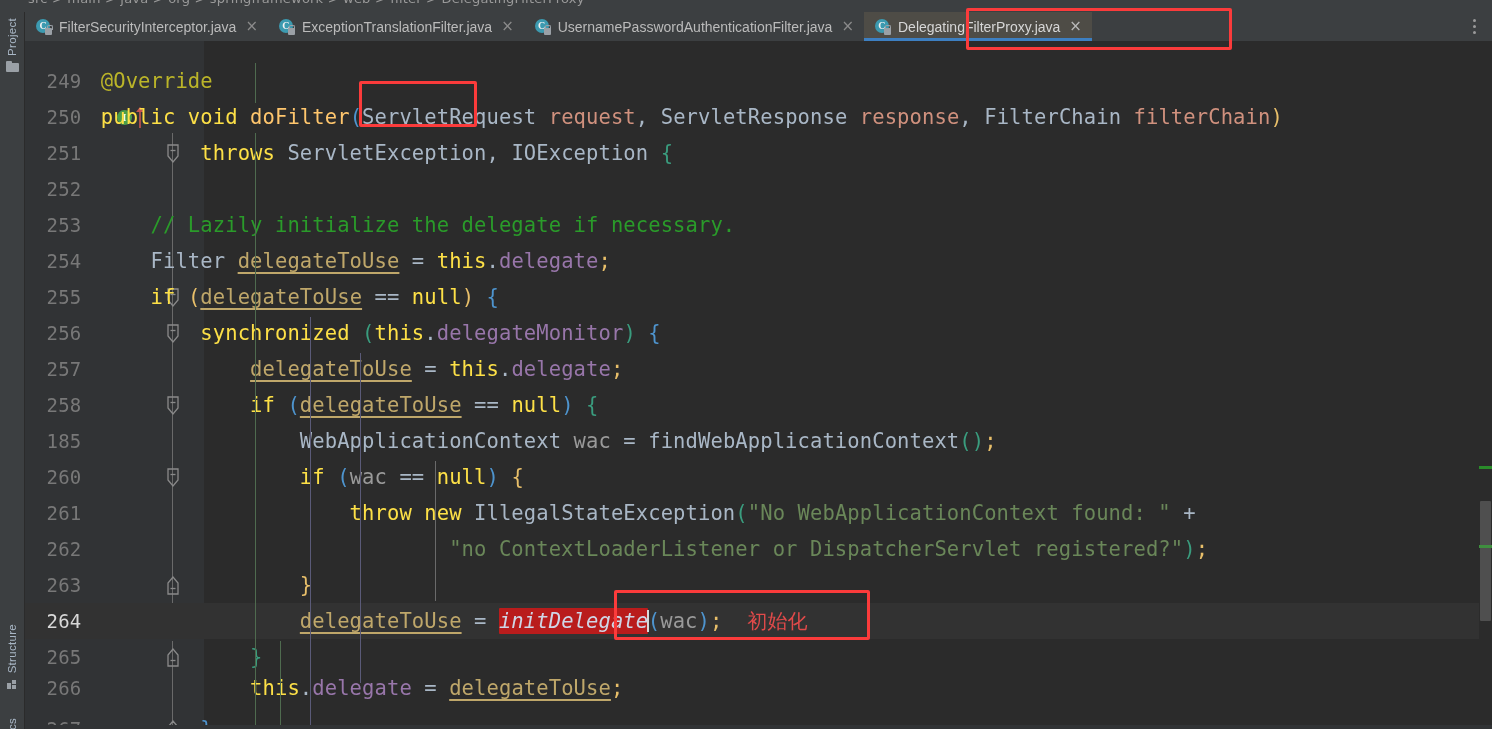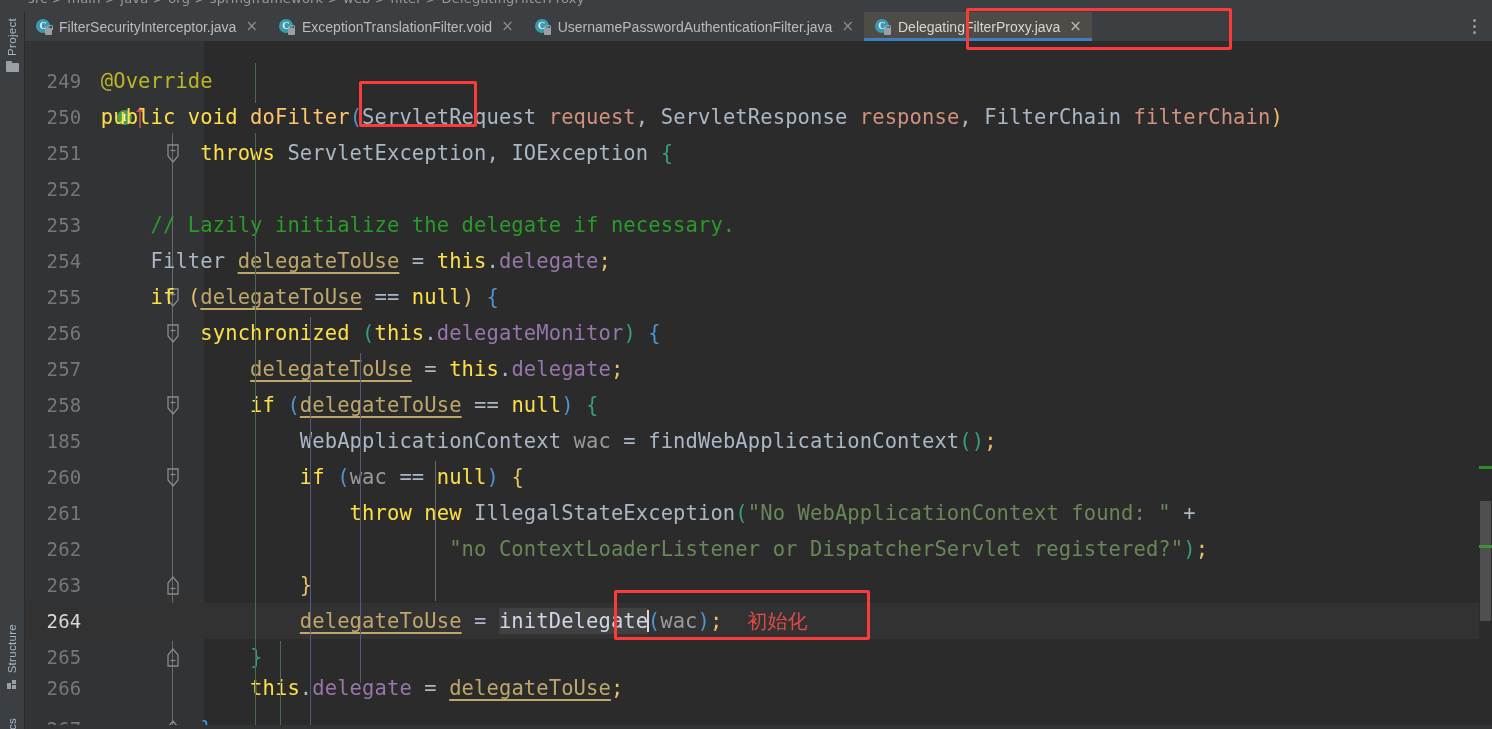--- a/index.html
+++ b/index.html
@@ -192,22 +192,23 @@
   .fld  { color: #9876aa; }                 
   .lvar { color: #bfa76a; text-decoration: underline; text-underline-offset: 4px; }
   .dim  { color: #9a9a9a; }
   .br2  { color: #4e94ce; }
   .br3  { color: #3a9c7e; }
   .br4  { color: #e8bf6a; }
   .pnc  { color: #a9b7c6; }
 
   
   .sel {
-    background: #404040; color: #cfd6e6; border-radius: 1px;
+    background: #b91c1c; color: #cfd6e6; border-radius: 1px;
     padding: 1px 0;
+    font-style: italic;
   }
   .caret {
     display: inline-block; width: 1.5px; height: 22px; background: #d9d9d9;
     vertical-align: -4px; margin: 0 -1px;
   }
 
   
   .cn-note { color: #e04a4a; font-family: Liberation Serif, serif; font-size: 20px; }
 
   
@@ -266,21 +267,21 @@
           <span class="lock"></span>
         </span>
       <span>FilterSecurityInterceptor.java</span>
       <span class="x">×</span>
     </div>
     <div class="tab">
       <span class="cls-ic">
           <span class="circ">C</span>
           <span class="lock"></span>
         </span>
-      <span>ExceptionTranslationFilter.void</span>
+      <span>ExceptionTranslationFilter.java</span>
       <span class="x">×</span>
     </div>
     <div class="tab">
       <span class="cls-ic">
           <span class="circ">C</span>
           <span class="lock"></span>
         </span>
       <span>UsernamePasswordAuthenticationFilter.java</span>
       <span class="x">×</span>
     </div>

